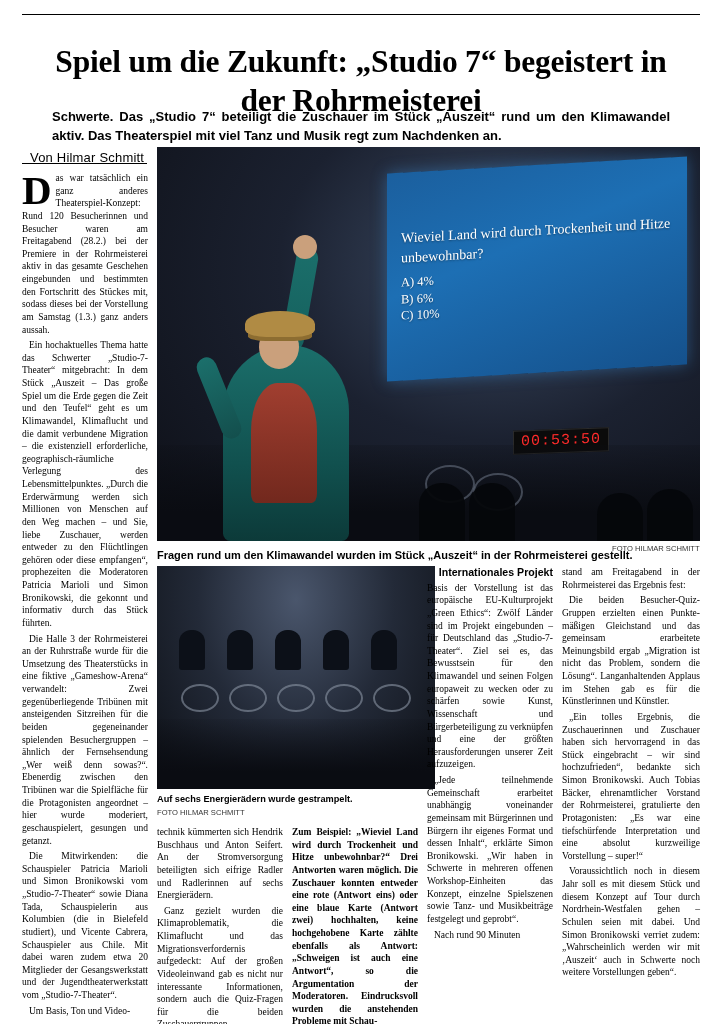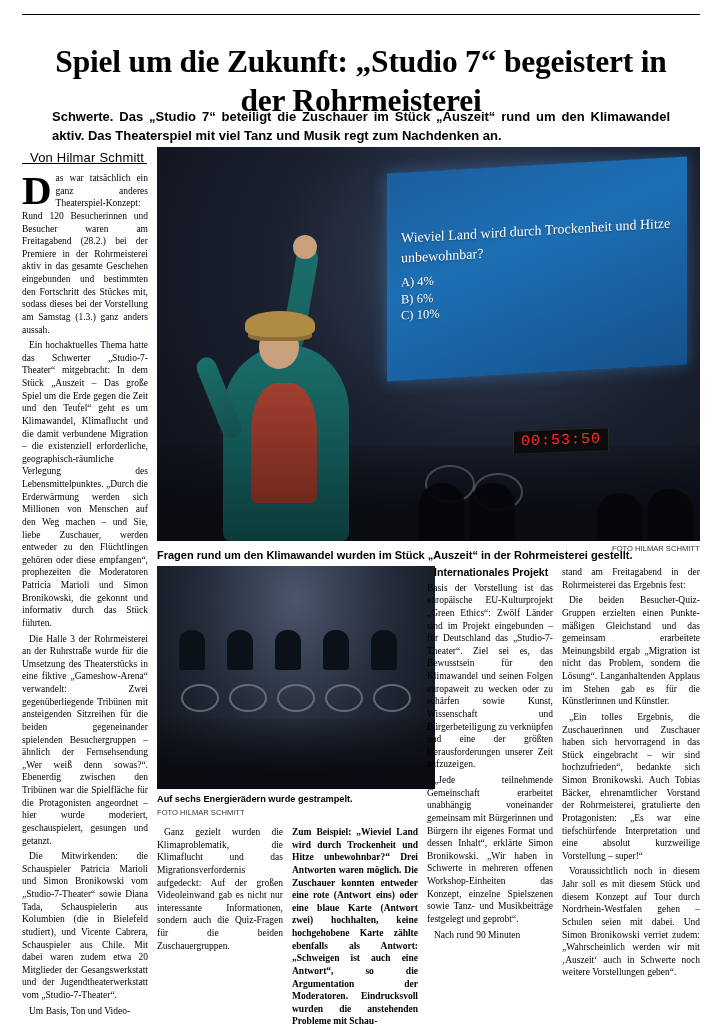--- a/index.html
+++ b/index.html
@@ -323,21 +323,21 @@
     line-height: 0.82;
     padding: 2px 4px 0 0;
   }
   .subhead {
     font-family: "Liberation Sans", sans-serif;
     font-weight: bold;
     font-size: 10.6px;
     line-height: 1.2;
     margin: 6px 0 3px 0;
     text-indent: 0;
-    text-align: left;
+    text-align: right;
   }
 
   .col1 { left: 22px;  top: 172px; width: 126px; height: 846px; }
   .col2 { left: 157px; top: 826px; width: 126px; height: 196px; }
   .col3 { left: 292px; top: 826px; width: 126px; height: 196px; font-weight: bold; }
   .col4 { left: 427px; top: 566px; width: 126px; height: 456px; }
   .col5 { left: 562px; top: 566px; width: 138px; height: 456px; }
 </style>
 </head>
 <body>
@@ -415,20 +415,21 @@
 
   <div class="col col1">
     <p class="dropcap-para"><span class="dropcap">D</span><span>as war tatsächlich ein ganz anderes Theaterspiel-Konzept: Rund 120 Besucherinnen und Besucher waren am Freitagabend (28.2.) bei der Premiere in der Rohrmeisterei aktiv in das gesamte Geschehen eingebunden und bestimmten den Fortschritt des Stückes mit, sodass dieses bei der Vorstellung am Samstag (1.3.) ganz anders aussah.</span></p>
     <p>Ein hochaktuelles Thema hatte das Schwerter „Studio-7-Theater“ mitgebracht: In dem Stück „Auszeit – Das große Spiel um die Erde gegen die Zeit und den Teufel“ geht es um Klimawandel, Klimaflucht und die damit verbundene Migration – die existenziell erforderliche, geographisch-räumliche Verlegung des Lebensmittelpunktes. „Durch die Erderwärmung werden sich Millionen von Menschen auf den Weg machen – und Sie, liebe Zuschauer, werden entweder zu den Flüchtlingen gehören oder diese empfangen“, prophezeiten die Moderatoren Patricia Marioli und Simon Bronikowski, die gekonnt und informativ durch das Stück führten.</p>
     <p>Die Halle 3 der Rohrmeisterei an der Ruhrstraße wurde für die Umsetzung des Theaterstücks in eine fiktive „Gameshow-Arena“ verwandelt: Zwei gegenüberliegende Tribünen mit ansteigenden Sitzreihen für die beiden gegeneinander spielenden Besuchergruppen – ähnlich der Fernsehsendung „Wer weiß denn sowas?“. Ebenerdig zwischen den Tribünen war die Spielfläche für die Protagonisten angeordnet – hier wurde moderiert, geschauspielert, gesungen und getanzt.</p>
     <p>Die Mitwirkenden: die Schauspieler Patricia Marioli und Simon Bronikowski vom „Studio-7-Theater“ sowie Diana Tada, Schauspielerin aus Kolumbien (die in Bielefeld studiert), und Vicente Cabrera, Schauspieler aus Chile. Mit dabei waren zudem etwa 20 Mitglieder der Gesangswerkstatt und der Jugendtheaterwerkstatt vom „Studio-7-Theater“.</p>
     <p>Um Basis, Ton und Video-</p>
   </div>
 
   <div class="col col2">
+    <p class="noindent">technik kümmerten sich Hendrik Buschhaus und Anton Seifert. An der Stromversorgung beteiligten sich eifrige Radler und Radlerinnen auf sechs Energierädern.</p>
     <p>Ganz gezielt wurden die Klimaproblematik, die Klimaflucht und das Migrationsverfordernis aufgedeckt: Auf der großen Videoleinwand gab es nicht nur interessante Informationen, sondern auch die Quiz-Fragen für die beiden Zuschauergruppen.</p>
   </div>
 
   <div class="col col3">
     <p class="noindent">Zum Beispiel: „Wieviel Land wird durch Trockenheit und Hitze unbewohnbar?“ Drei Antworten waren möglich. Die Zuschauer konnten entweder eine rote (Antwort eins) oder eine blaue Karte (Antwort zwei) hochhalten, keine hochgehobene Karte zählte ebenfalls als Antwort: „Schweigen ist auch eine Antwort“, so die Argumentation der Moderatoren. Eindrucksvoll wurden die anstehenden Probleme mit Schau-</p>
   </div>
 
   <div class="col col4">
     <p class="subhead">Internationales Projekt</p>
     <p class="noindent">Basis der Vorstellung ist das europäische EU-Kulturprojekt „Green Ethics“: Zwölf Länder sind im Projekt eingebunden – für Deutschland das „Studio-7-Theater“. Ziel sei es, das Bewusstsein für den Klimawandel und seinen Folgen europaweit zu wecken oder zu schärfen sowie Kunst, Wissenschaft und Bürgerbeteiligung zu verknüpfen und eine der größten Herausforderungen unserer Zeit aufzuzeigen.</p>

